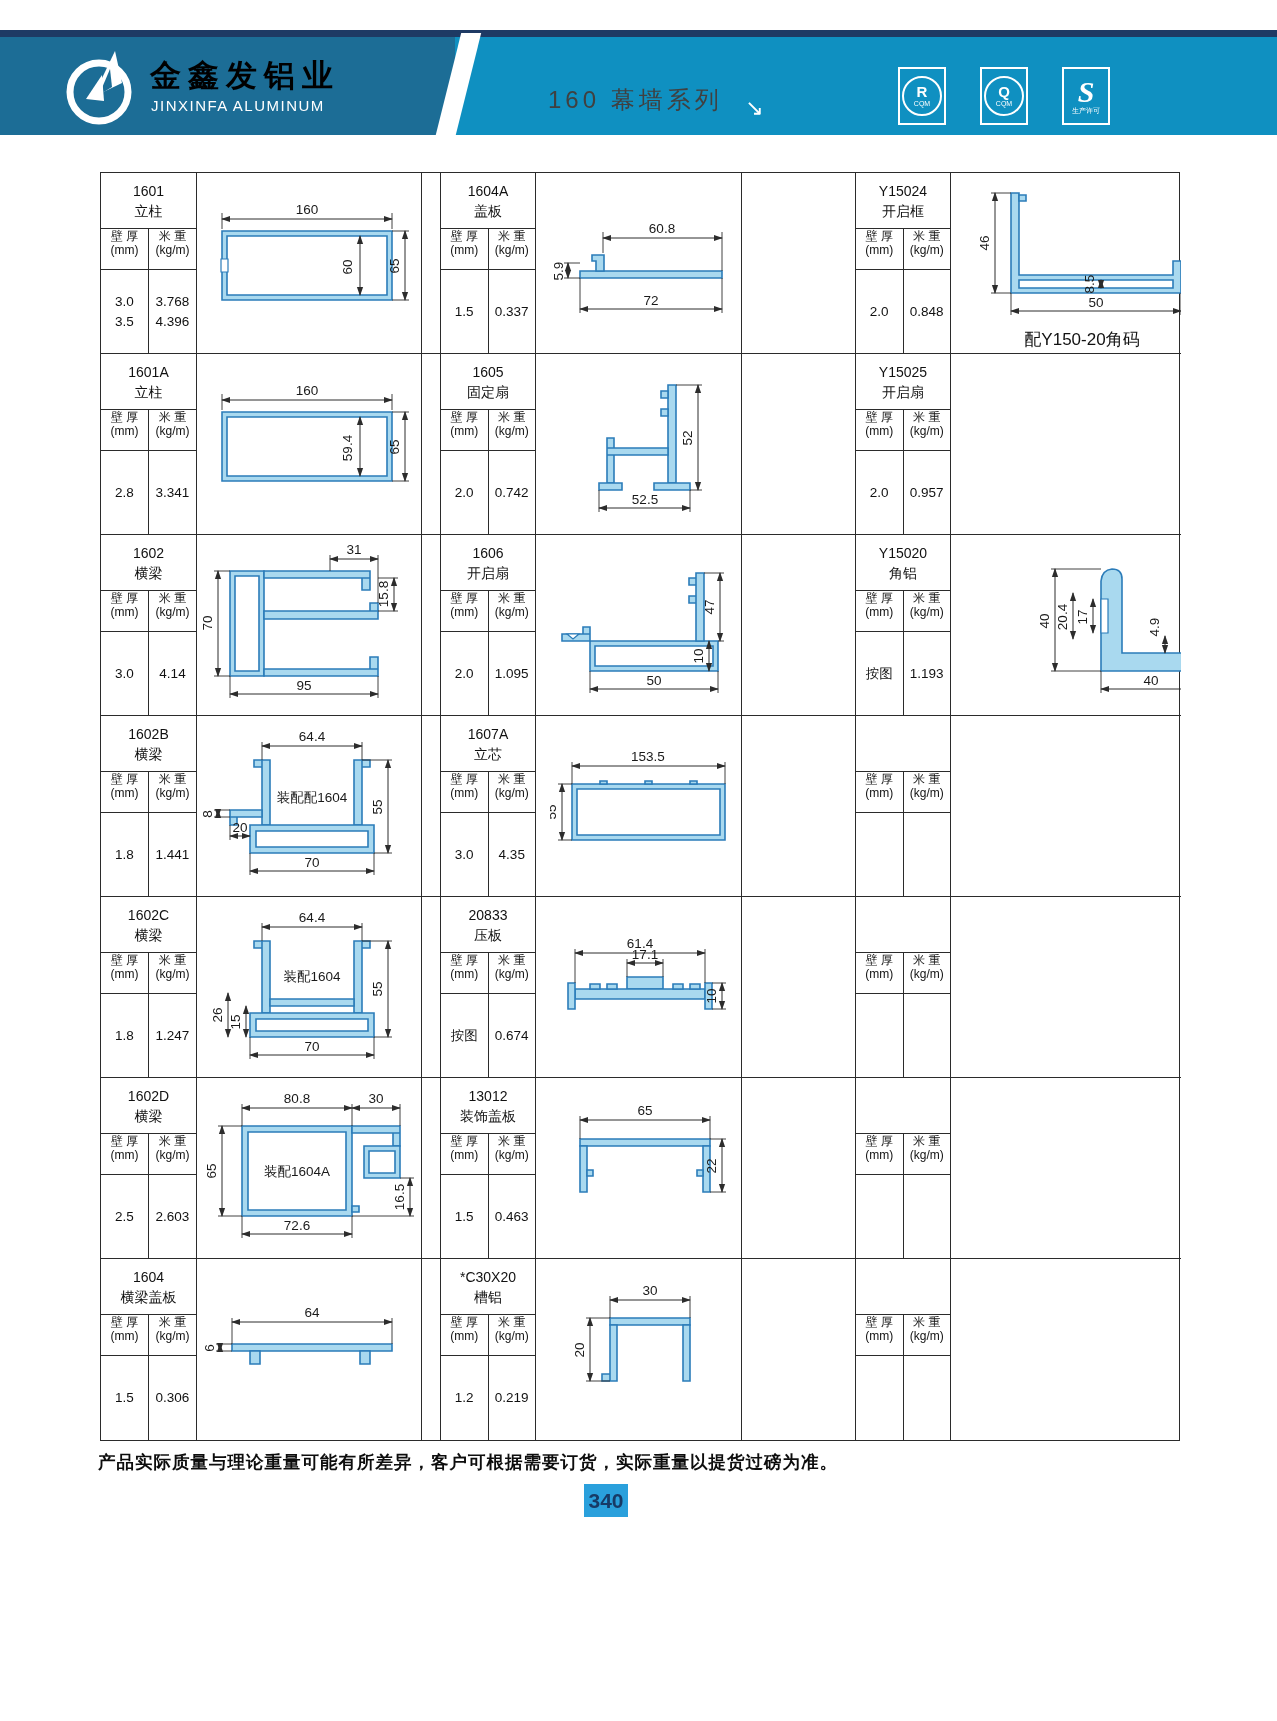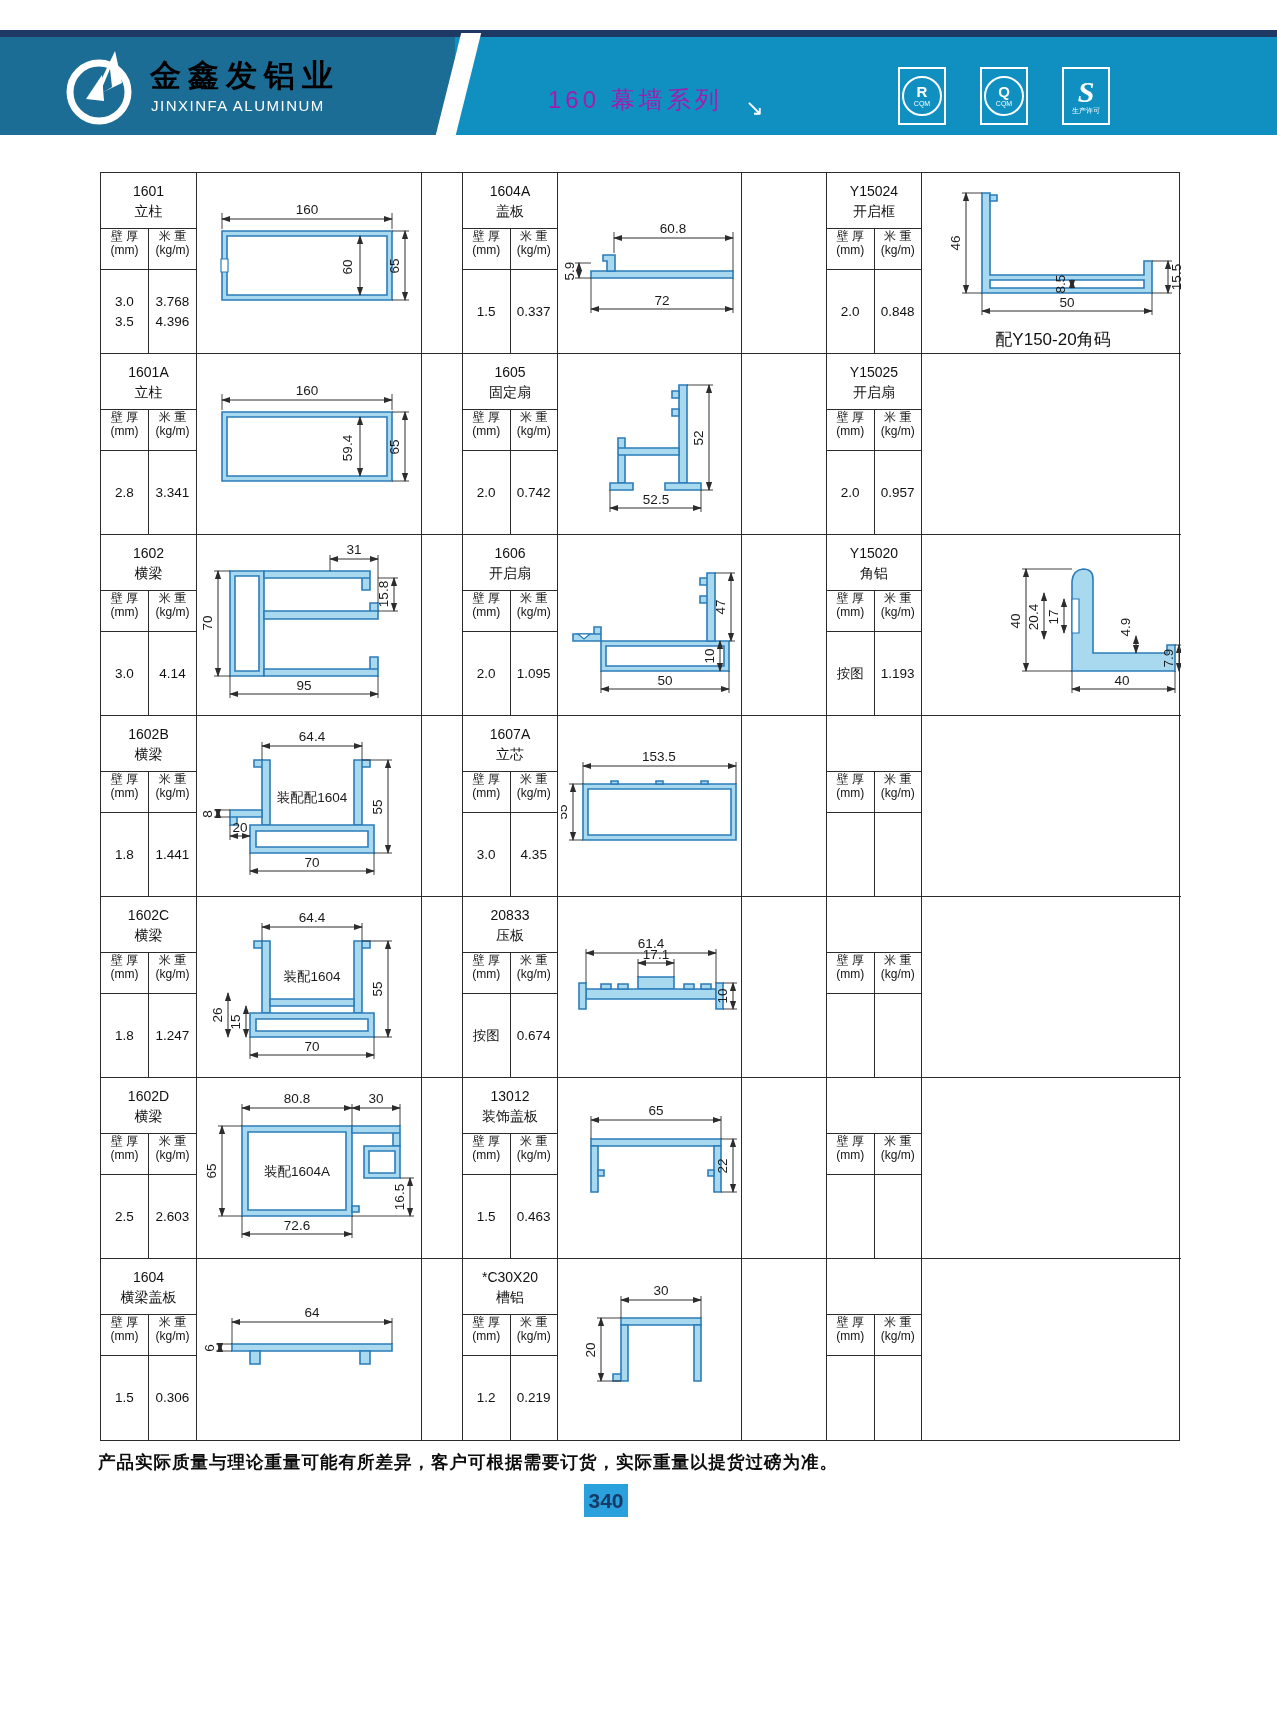--- a/index.html
+++ b/index.html
@@ -7,36 +7,36 @@
         font-family:"Liberation Sans","DejaVu Sans",sans-serif;color:#111}
   
   .topstrip{position:absolute;left:0;top:30px;width:100%;height:7px;background:#1e3a64}
   .band{position:absolute;left:0;top:37px;width:100%;height:98px}
   .band-left{position:absolute;left:0;top:0;width:462px;height:100%;background:#1c6d96}
   .band-right{position:absolute;left:455px;top:0;right:0;height:100%;background:#0f90c1}
   .band-cut{position:absolute;left:448px;top:-4px;width:20px;height:106px;background:#fff;transform:skewX(-14deg)}
   .logo{position:absolute;left:58px;top:8px}
   .co-cn{position:absolute;left:150px;top:18px;font-size:31px;font-weight:bold;color:#000000;letter-spacing:7px;white-space:nowrap}
   .co-en{position:absolute;left:151px;top:60px;font-size:15px;font-weight:normal;color:#fff;letter-spacing:1.5px;white-space:nowrap}
-  .series{position:absolute;left:548px;top:47px;font-size:24px;color:#a21caf;letter-spacing:4px;white-space:nowrap}
+  .series{position:absolute;left:548px;top:47px;font-size:24px;color:#404040;letter-spacing:4px;white-space:nowrap}
   .hdr-arrow{position:absolute;left:745px;top:58px;font-size:22px;color:#fff}
   .badges{position:absolute;left:898px;top:30px;display:flex;gap:34px}
   .badge{width:48px;height:58px;border:2px solid #fff;display:flex;flex-direction:column;align-items:center;justify-content:center;color:#fff;box-sizing:border-box}
   .circ{width:40px;height:40px;border:2px solid #fff;border-radius:50%;display:flex;flex-direction:column;align-items:center;justify-content:center;box-sizing:border-box}
   .sym{font-size:15px;font-weight:bold;line-height:15px}
   .sub{font-size:7px;line-height:9px}
   .badge.s .circ{border:none;width:auto;height:auto}
   .badge.s .sym{font-size:30px;line-height:28px;font-style:italic;font-family:"Liberation Serif","DejaVu Serif",serif}
   
   .sheet{position:absolute;left:100px;top:172px;width:1080px;display:grid;
          grid-template-columns:320px 320px 440px;border:1.5px solid #2b2b2b;box-sizing:border-box}
   .cell{height:181px;display:flex;border-bottom:1.5px solid #2b2b2b;box-sizing:border-box;overflow:hidden}
   .cell.c2,.cell.c3{border-left:1.5px solid #2b2b2b}
-  .cell.c2{padding-left:40px}
-  .cell.c3{padding-left:84px}
+  .cell.c2{padding-left:18px}
+  .cell.c3{padding-left:113px}
   .cell.last{border-bottom:none}
   .ibox{width:96px;min-width:96px;border-right:1.3px solid #2b2b2b;display:flex;flex-direction:column;box-sizing:border-box;background:#fff}
   .cell.c2 .ibox,.cell.c3 .ibox{border-left:1.3px solid #2b2b2b}
   .ib-head{height:55px;border-bottom:1.3px solid #2b2b2b;display:flex;flex-direction:column;align-items:center;justify-content:center;font-size:14px;line-height:20px;text-align:center}
   .ib-sub{height:40px;border-bottom:1.3px solid #2b2b2b;display:flex}
   .ib-sub>div{flex:1;display:flex;flex-direction:column;align-items:center;justify-content:flex-start;font-size:12px;line-height:14px}
   .ib-sub>div:first-child{border-right:1px solid #2b2b2b}
   .ib-vals{flex:1;display:flex}
   .ib-vals>div{flex:1;display:flex;flex-direction:column;align-items:center;justify-content:center;font-size:13.5px;line-height:20px}
   .ib-vals>div:first-child{border-right:1px solid #2b2b2b}

